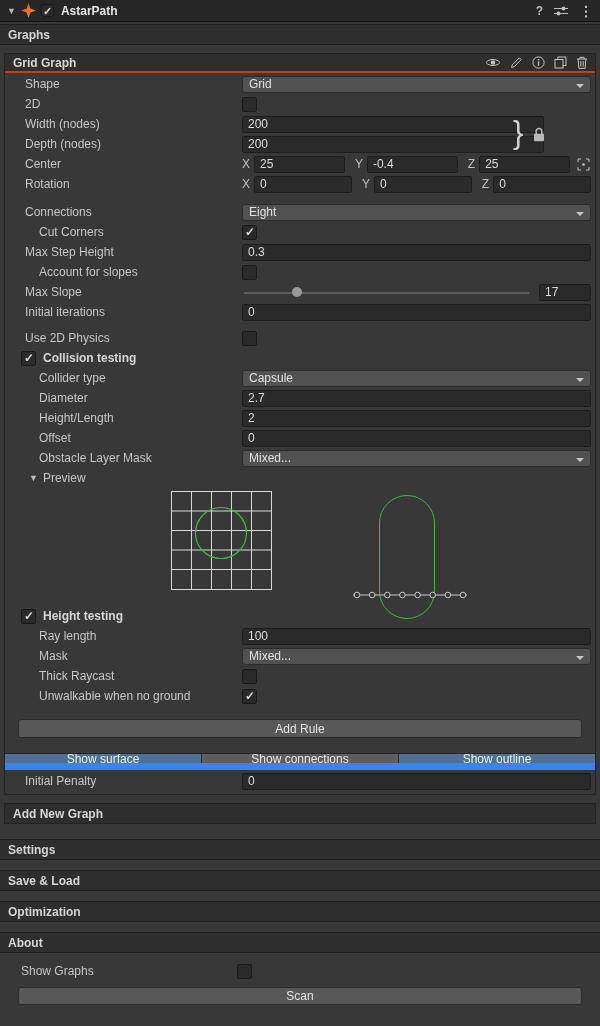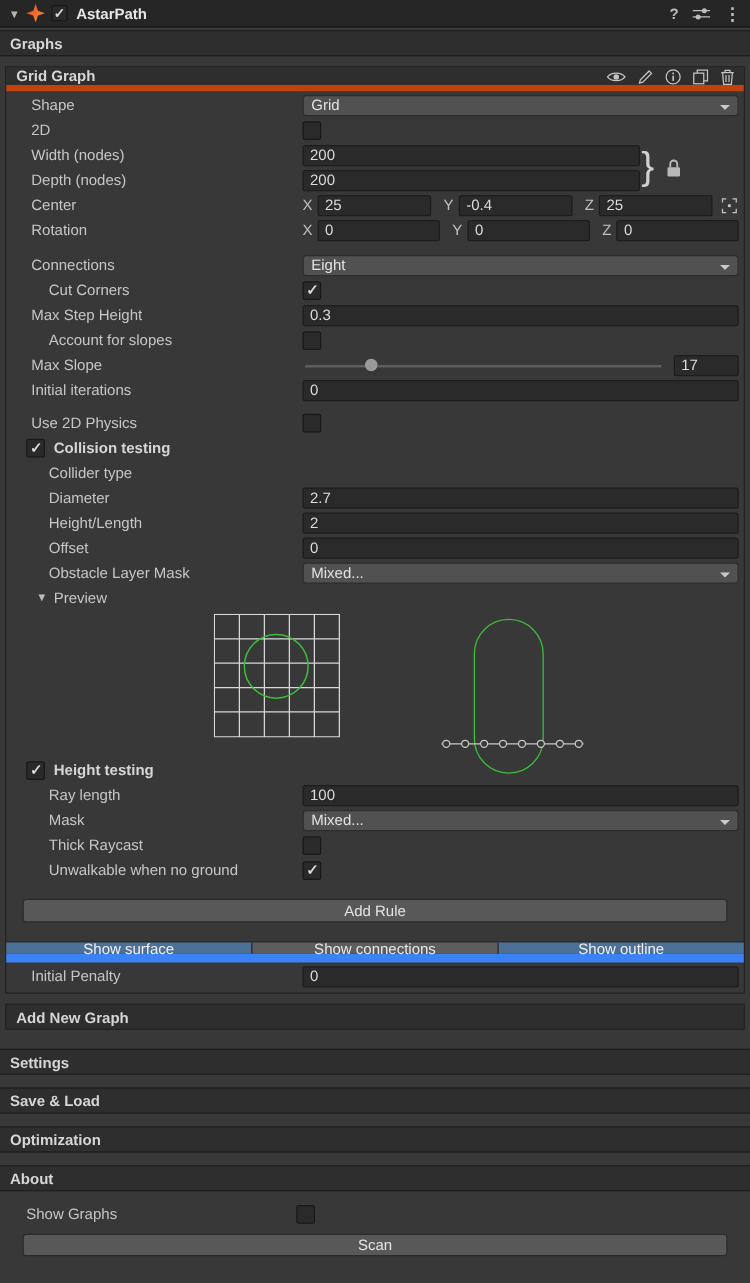--- a/index.html
+++ b/index.html
@@ -26,21 +26,21 @@
     height:21px; background:#2e2e2e;
     border-top:1px solid #1f1f1f; border-bottom:1px solid #1f1f1f;
     display:flex; align-items:center; padding-left:8px;
     font-weight:bold; color:#d6d6d6; cursor:pointer;
   }
   .section-header.inset { margin:8px 4px 0; border:1px solid #232323; }
   .mt2 { margin-top:2px; } .mt15 { margin-top:15px; } .mt10 { margin-top:10px; }
   
   .graph-box { margin:8px 4px 0; border:1px solid #232323; background:#383838; padding-bottom:4px; }
   .graph-header {
-    height:19px; background:#2e2e2e; border-bottom:5px solid #c2410c;
+    height:19px; background:#2e2e2e; border-bottom:2px solid #c2410c;
     display:flex; align-items:center; padding:0 7px 0 8px;gap:12px;
   }
   .graph-header .gtitle { font-weight:bold; color:#d6d6d6; flex:1; }
   .gicons { display:flex; align-items:center; gap:9px; }
   .gicon { cursor:pointer; display:flex; align-items:center; }
   
   .row { display:flex; align-items:center; height:18px; margin:2px 4px 0 0; }
   .lbl { width:237px; flex-shrink:0; padding-left:20px; color:#c6c6c6;
          white-space:nowrap; overflow:hidden; }
   .sub .lbl { padding-left:34px; }
@@ -48,21 +48,21 @@
   .boldlbl { font-weight:bold; color:#d6d6d6; }
   .row.toggle { padding-left:16px; }
   .row.toggle .checkbox { margin-right:7px; }
   .gap8 { height:8px; } .gap6 { height:6px; }
   
   .tf {
     width:100%; height:17px; background:#2a2a2a; border:1px solid #1d1d1d;
     border-radius:2px; color:#dcdcdc; font:12px "Liberation Sans", sans-serif;
     padding:0 5px; outline:none; min-width:0;
   }
-  .tf.short { width:270px; flex:none; }
+  .tf.short { width:302px; flex:none; }
   .tf.num { width:52px; flex:none; }
   .dropdown {
     width:100%; height:17px; background:#515151; border:1px solid #2c2c2c;
     border-radius:3px; display:flex; align-items:center; padding:0 18px 0 6px;
     position:relative; color:#e2e2e2; cursor:pointer;
   }
   .dropdown::after {
     content:""; position:absolute; right:6px; top:7px;
     border-left:4px solid transparent; border-right:4px solid transparent;
     border-top:4px solid #c9c9c9;
@@ -324,20 +324,25 @@
       </div>
     </div>
 
     <div class="row toggle">
       <span class="checkbox checked"></span>
       <span class="boldlbl">Collision testing</span>
     </div>
 
     <div class="row sub">
       <span class="lbl">Collider type</span>
+      <div class="ctrl">
+        <div class="dropdown">
+          <span>Capsule</span>
+        </div>
+      </div>
     </div>
 
     <div class="row sub">
       <span class="lbl">Diameter</span>
       <div class="ctrl">
         <input type="text" class="tf" value="2.7" style="">
       </div>
     </div>
 
     <div class="row sub">

